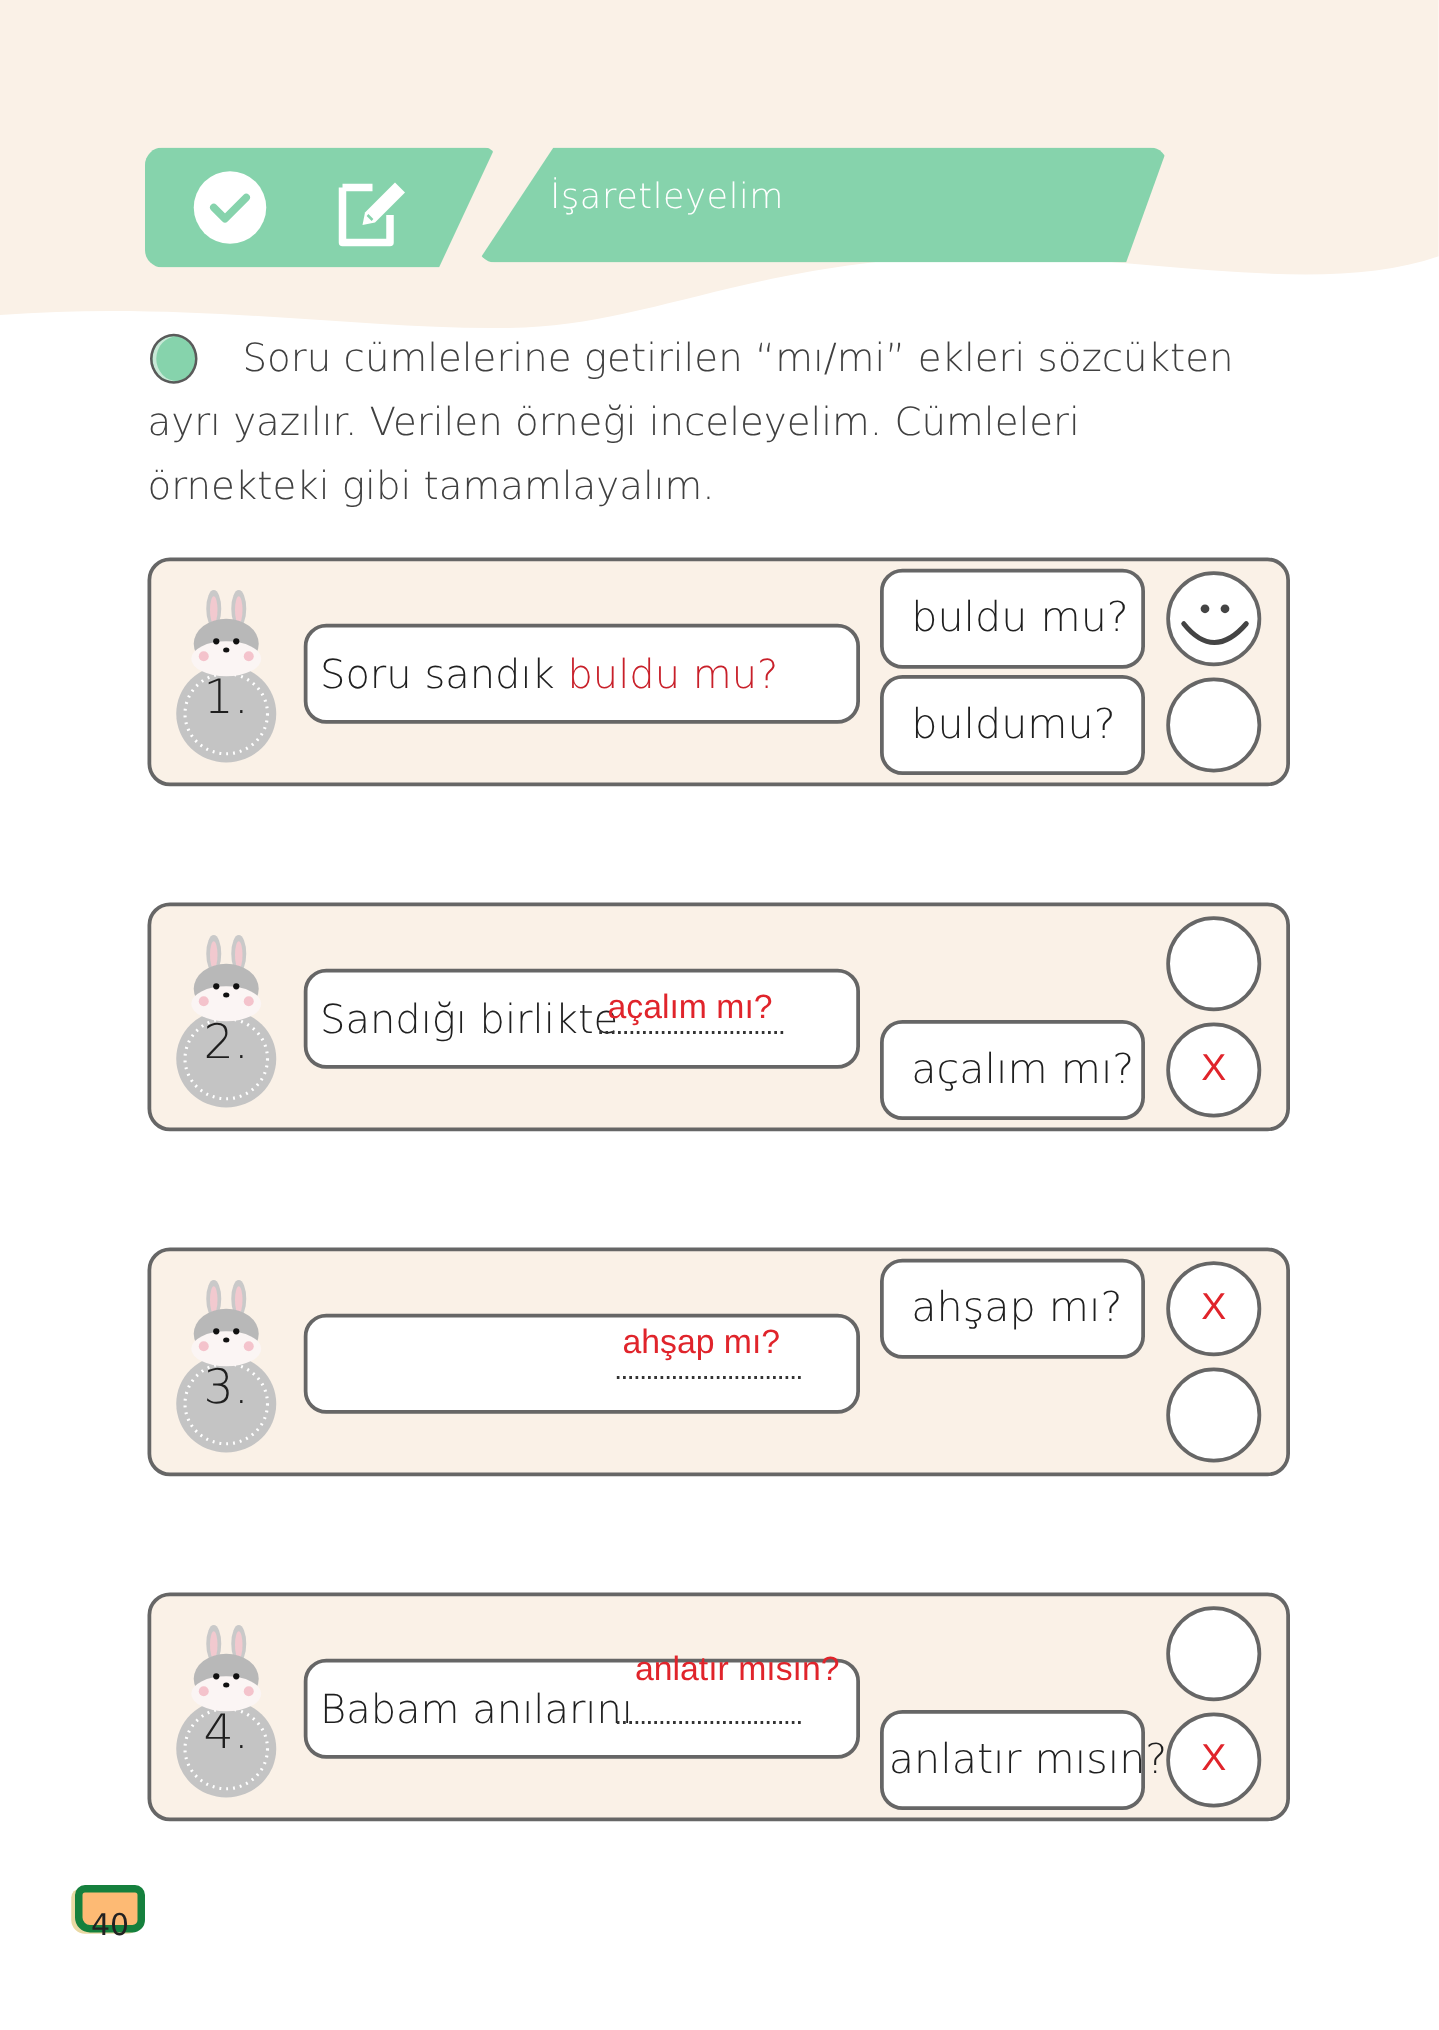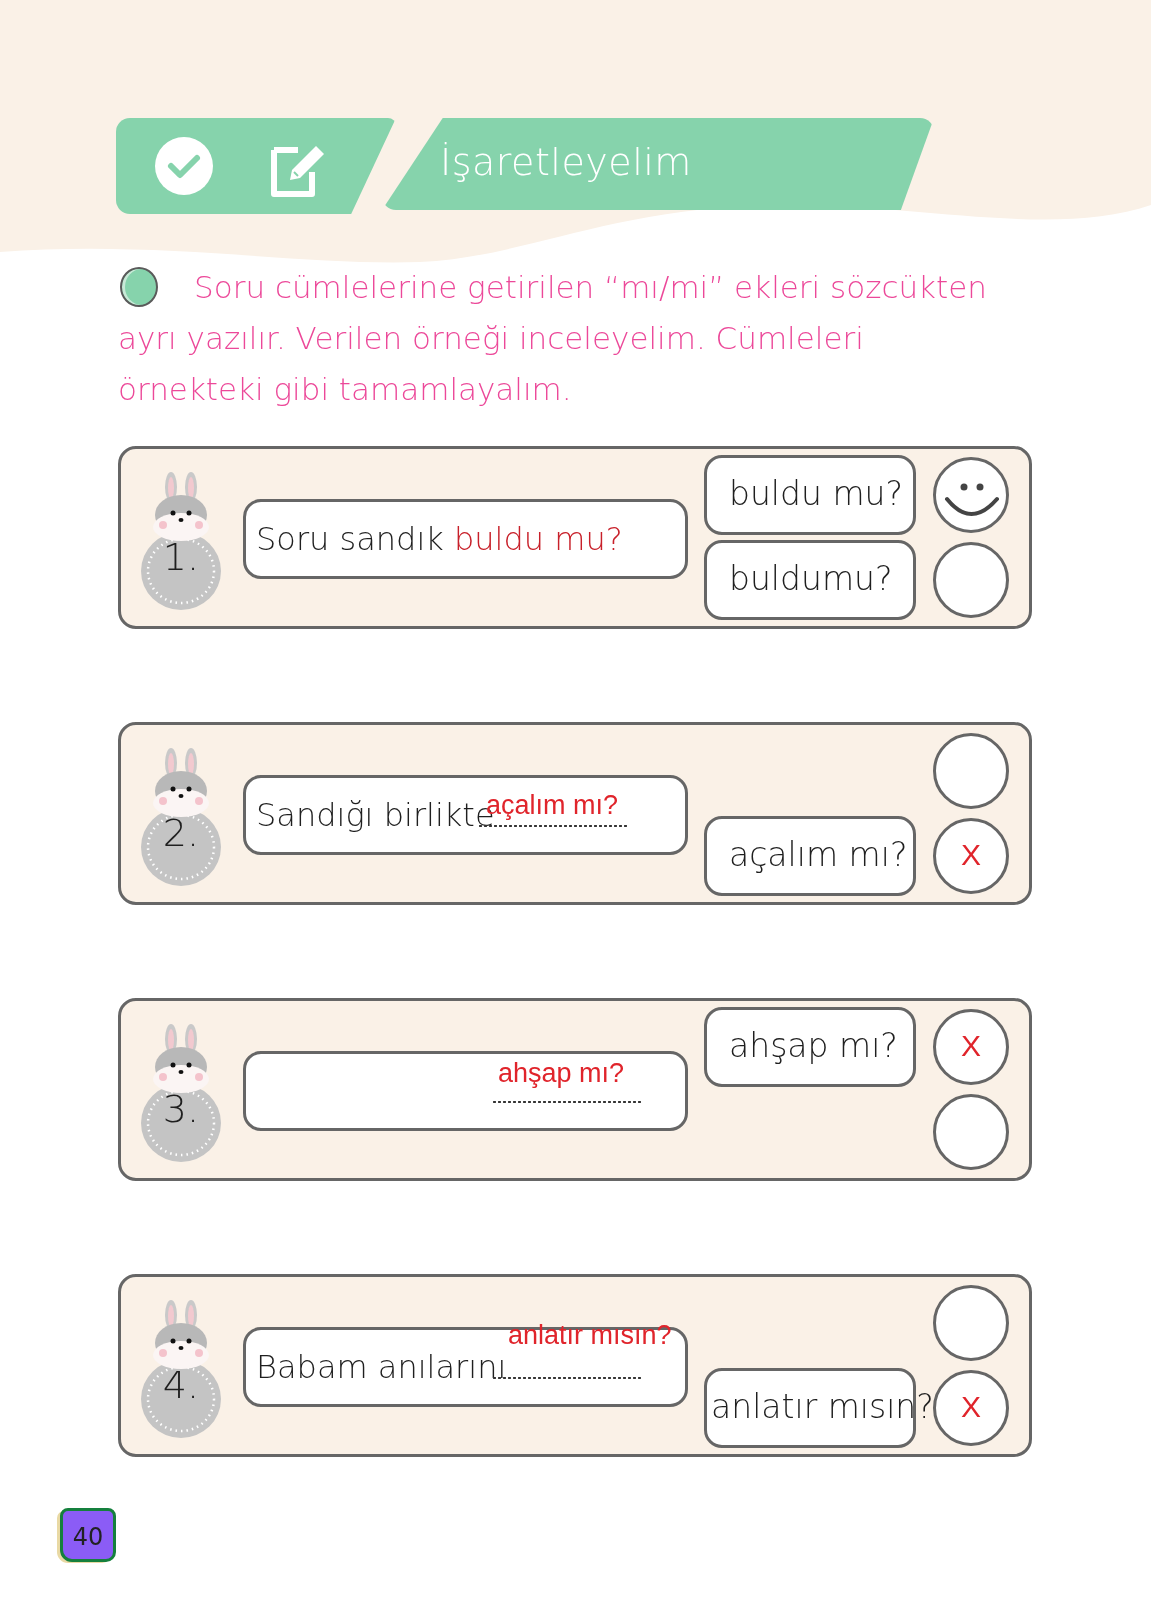--- a/index.html
+++ b/index.html
@@ -15,33 +15,33 @@
     clip-path: polygon(0 0, 100% 0, 84% 100%, 0 100%);
   }
   .banner-right {
     position: absolute; left: 382px; top: 118px; width: 552px; height: 92px;
     background: #86d3ac; border-radius: 14px;
     clip-path: polygon(11% 0, 100% 0, 94% 100%, 0 100%);
   }
   .check-icon { position: absolute; left: 154px; top: 136px; width: 60px; height: 60px; }
   .edit-icon { position: absolute; left: 268px; top: 138px; width: 60px; height: 60px; }
   .banner-title {
-    position: absolute; left: 440px; top: 140px; font-size: 38px; color: #ffffff;
+    position: absolute; left: 440px; top: 140px; font-size: 28px; color: #ffffff;
     font-family: "DejaVu Sans", sans-serif; font-weight: 300; letter-spacing: 0.5px;
   }
 
   
   .bullet-dot {
     position: absolute; left: 120px; top: 267px; width: 38px; height: 40px;
     border-radius: 50%; background: #86d3ac; border: 2px solid #5a5a5a;
     box-shadow: inset 3px 0 0 #c8e9d7;
   }
   .instruction {
     position: absolute; left: 118px; top: 262px; width: 900px;
-    font-size: 31px; line-height: 51px; color: #ec4899;
+    font-size: 31px; line-height: 51px; color: #404040;
     font-family: "DejaVu Sans", sans-serif; font-weight: 300;
     text-indent: 76px;
   }
 
   
   .card {
     position: absolute; left: 118px; width: 914px; height: 183px;
     background: #faf1e7; border: 3px solid #666; border-radius: 18px;
   }
   .bunny { position: absolute; left: 18px; top: 22px; width: 84px; height: 140px; }
@@ -79,22 +79,22 @@
     position: absolute; left: 812px; width: 76px; height: 76px;
     border-radius: 50%; background: #fff; border: 3px solid #666;
   }
   .mark .x {
     position: absolute; left: 0; right: 0; top: 17px; text-align: center;
     color: #e0242b; font-size: 30px; font-family: "Liberation Sans", sans-serif;
   }
   .mark svg { position: absolute; left: -3px; top: -3px; }
 
   .page-num-box {
-    position: absolute; left: 60px; top: 1508px; width: 56px; height: 54px;
-    background: #8b5cf6; border: 3px solid #15803d; border-radius: 8px 8px 10px 12px;
+    position: absolute; left: 60px; top: 1508px; width: 56px; height: 38px;
+    background: #fdba74; border: 6px solid #15803d; border-radius: 8px 8px 10px 12px;
     box-shadow: -4px 2px 0 -1px #e9d9a4;
   }
   .page-num {
     position: absolute; left: 0; right: 0; top: 12px; text-align: center;
     font-size: 24px; color: #222;
   }
 </style>
 </head>
 <body>
 

